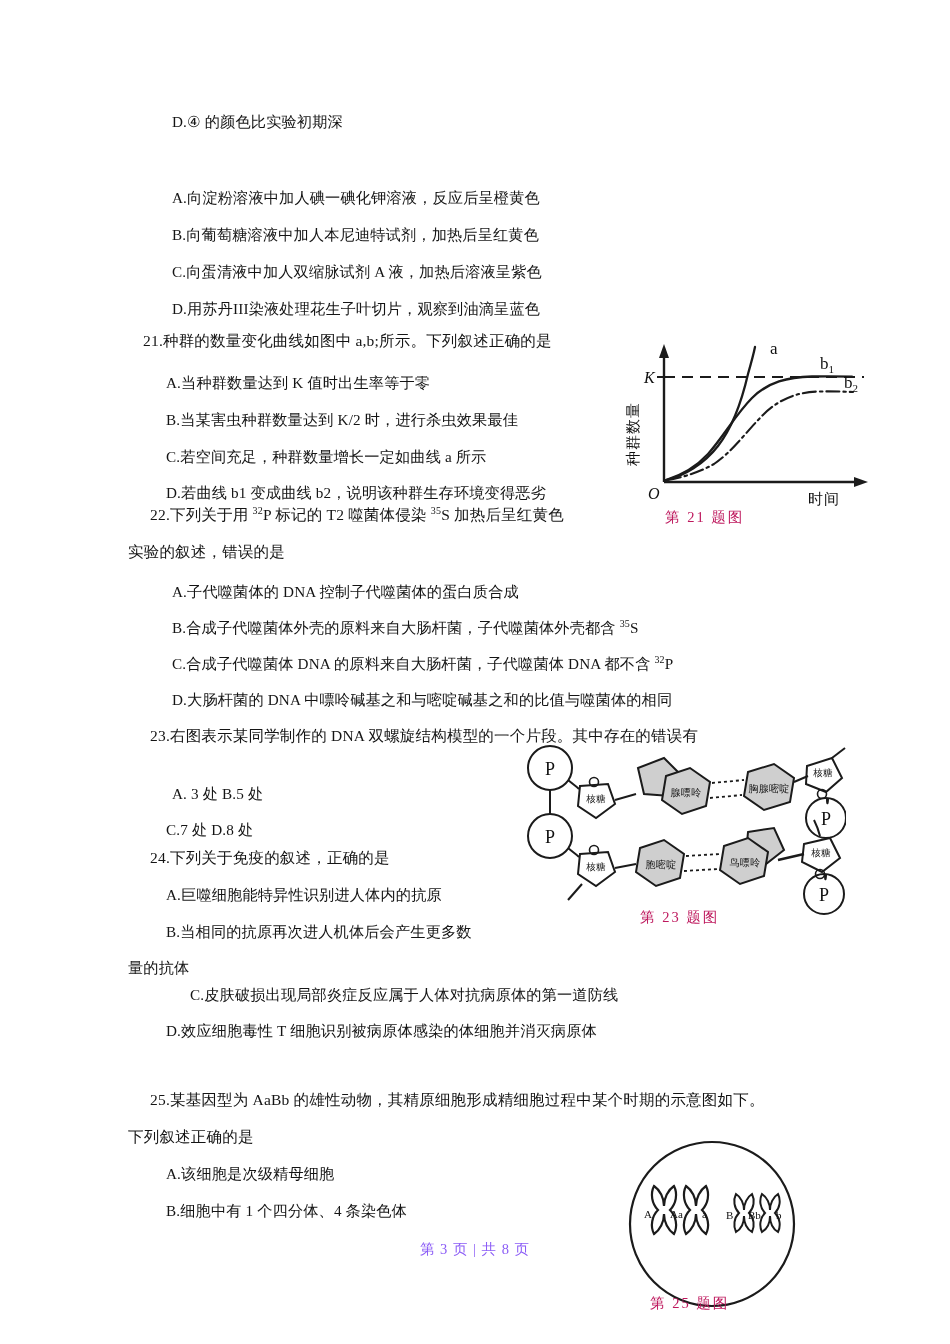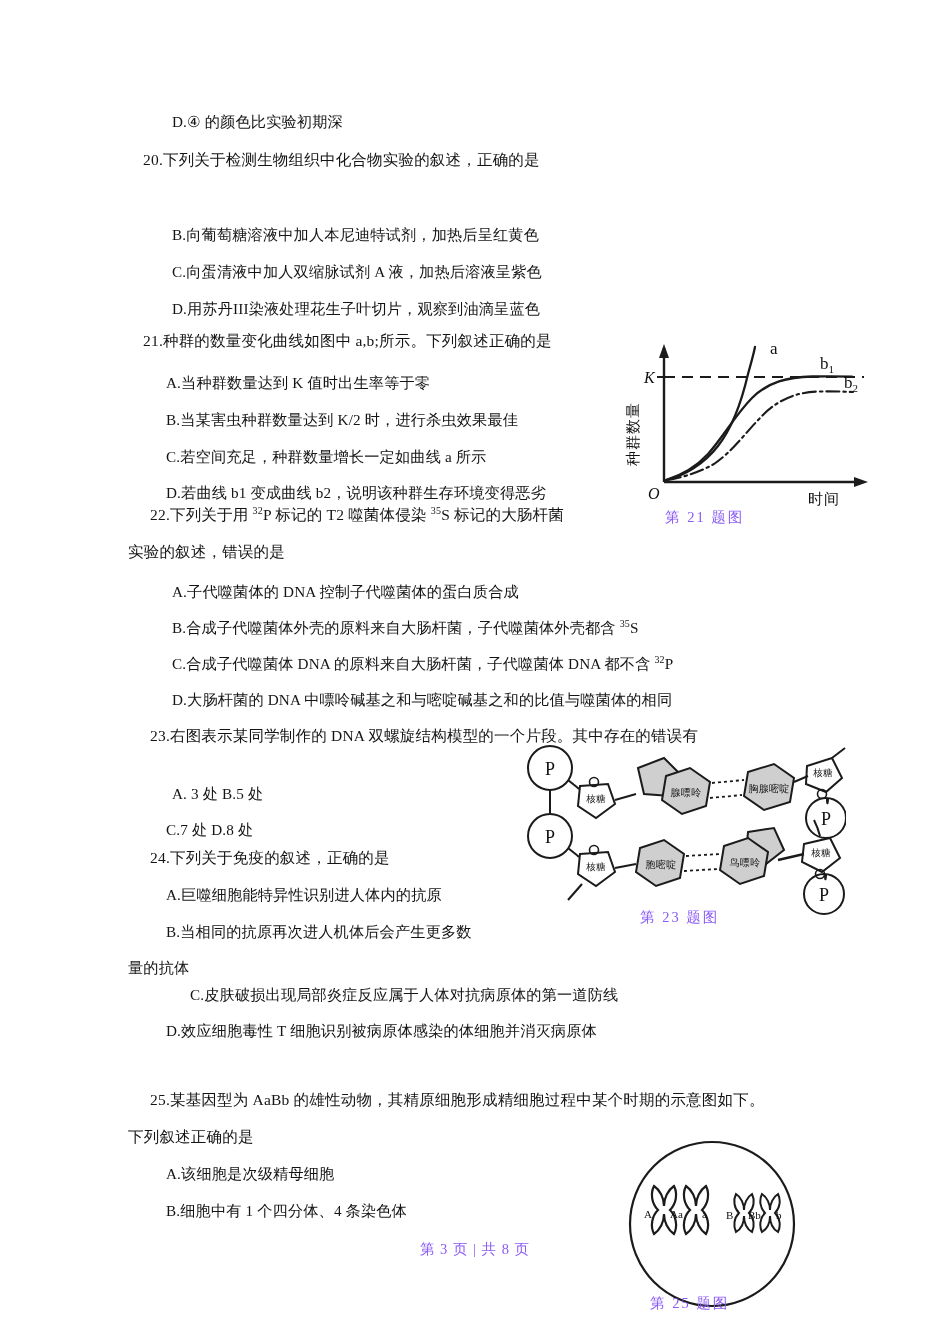--- a/index.html
+++ b/index.html
@@ -48,21 +48,21 @@
     top: 1240px;
     text-align: center;
     font-size: 14.5px;
     color: #8b5cf6;
     letter-spacing: 1px;
   }
   .fig-caption {
     position: absolute;
     font-size: 14.5px;
     letter-spacing: 2px;
-    color: #8b5cf6;
+    color: #be185d;
     white-space: nowrap;
   }
   
   .figure {
     position: absolute;
   }
   svg { display: block; }
   .ink { stroke: #1b1b1b; fill: none; }
   .fillgray { fill: #cfcfcf; stroke: #1b1b1b; }
   .lbl {
@@ -74,21 +74,21 @@
     fill: #111;
   }
 </style>
 </head>
 <body>
 
 <div class="page">
 
   <div class="opt" style="left:172px; top:110px;">D.④ 的颜色比实验初期深</div>
 
-  <div class="q" style="left:143px; top:148px;">20.下列关于检测生物组织中化合物实验的叙述，正确的是</div>
+  <div class="opt" style="left:172px; top:186px;">A.向淀粉溶液中加人碘一碘化钾溶液，反应后呈橙黄色</div>
   <div class="opt" style="left:172px; top:260px;">C.向蛋清液中加人双缩脉试剂 A 液，加热后溶液呈紫色</div>
   <div class="opt" style="left:172px; top:223px;">B.向葡萄糖溶液中加人本尼迪特试剂，加热后呈红黄色</div>
   <div class="opt" style="left:172px; top:297px;text-align:right;">D.用苏丹III染液处理花生子叶切片，观察到油滴呈蓝色</div>
 
   <div class="q" style="left:143px; top:329px;font-family:Liberation Serif, serif;">21.种群的数量变化曲线如图中 a,b;所示。下列叙述正确的是</div>
   <div class="opt" style="left:166px; top:371px;">A.当种群数量达到 K 值时出生率等于零</div>
   <div class="opt" style="left:166px; top:408px;">B.当某害虫种群数量达到 K/2 时，进行杀虫效果最佳</div>
   <div class="opt" style="left:166px; top:445px;">C.若空间充足，种群数量增长一定如曲线 a 所示</div>
   <div class="opt" style="left:166px; top:481px;">D.若曲线 b1 变成曲线 b2，说明该种群生存环境变得恶劣</div>
 
@@ -116,21 +116,21 @@
       <text class="lbl" x="158" y="18" font-size="17">a</text>
       <text class="lbl" x="208" y="33" font-size="17"><tspan>b</tspan><tspan font-size="11" dy="4">1</tspan></text>
       <text class="lbl" x="232" y="52" font-size="17"><tspan>b</tspan><tspan font-size="11" dy="4">2</tspan></text>
 
       <text class="cjk-lbl" x="26" y="130" font-size="15" transform="rotate(-90 26 130)" letter-spacing="1">种群数量</text>
       <text class="cjk-lbl" x="196" y="168" font-size="15" letter-spacing="1">时间</text>
     </svg>
   </div>
   <div class="fig-caption" style="left:665px; top:508px;">第 21 题图</div>
 
-  <div class="q" style="left:150px; top:503px;"><span>22.下列关于用 </span><span class="sup">32</span><span>P 标记的 T2 噬菌体侵染 </span><span class="sup">35</span><span>S 标记的大肠杆菌</span></div>
+  <div class="q" style="left:150px; top:503px;"><span>22.下列关于用 </span><span class="sup">32</span><span>P 标记的 T2 噬菌体侵染 </span><span class="sup">35</span><span>S 加热后呈红黄色</span></div>
   <div class="q" style="left:128px; top:540px;">实验的叙述，错误的是</div>
   <div class="opt" style="left:172px; top:580px;"><span>A.子代噬菌体的 DNA 控制子代噬菌体的蛋白质合成</span></div>
   <div class="opt" style="left:172px; top:616px;"><span>B.合成子代噬菌体外壳的原料来自大肠杆菌，子代噬菌体外壳都含 </span><span class="sup">35</span><span>S</span></div>
   <div class="opt" style="left:172px; top:652px;"><span>C.合成子代噬菌体 DNA 的原料来自大肠杆菌，子代噬菌体 DNA 都不含 </span><span class="sup">32</span><span>P</span></div>
   <div class="opt" style="left:172px; top:688px;"><span>D.大肠杆菌的 DNA 中嘌呤碱基之和与嘧啶碱基之和的比值与噬菌体的相同</span></div>
 
   <div class="q" style="left:150px; top:724px;">23.右图表示某同学制作的 DNA 双螺旋结构模型的一个片段。其中存在的错误有</div>
   <div class="opt" style="left:172px; top:782px;">A. 3 处        B.5 处</div>
   <div class="opt" style="left:166px; top:818px;">C.7 处        D.8 处</div>
 

